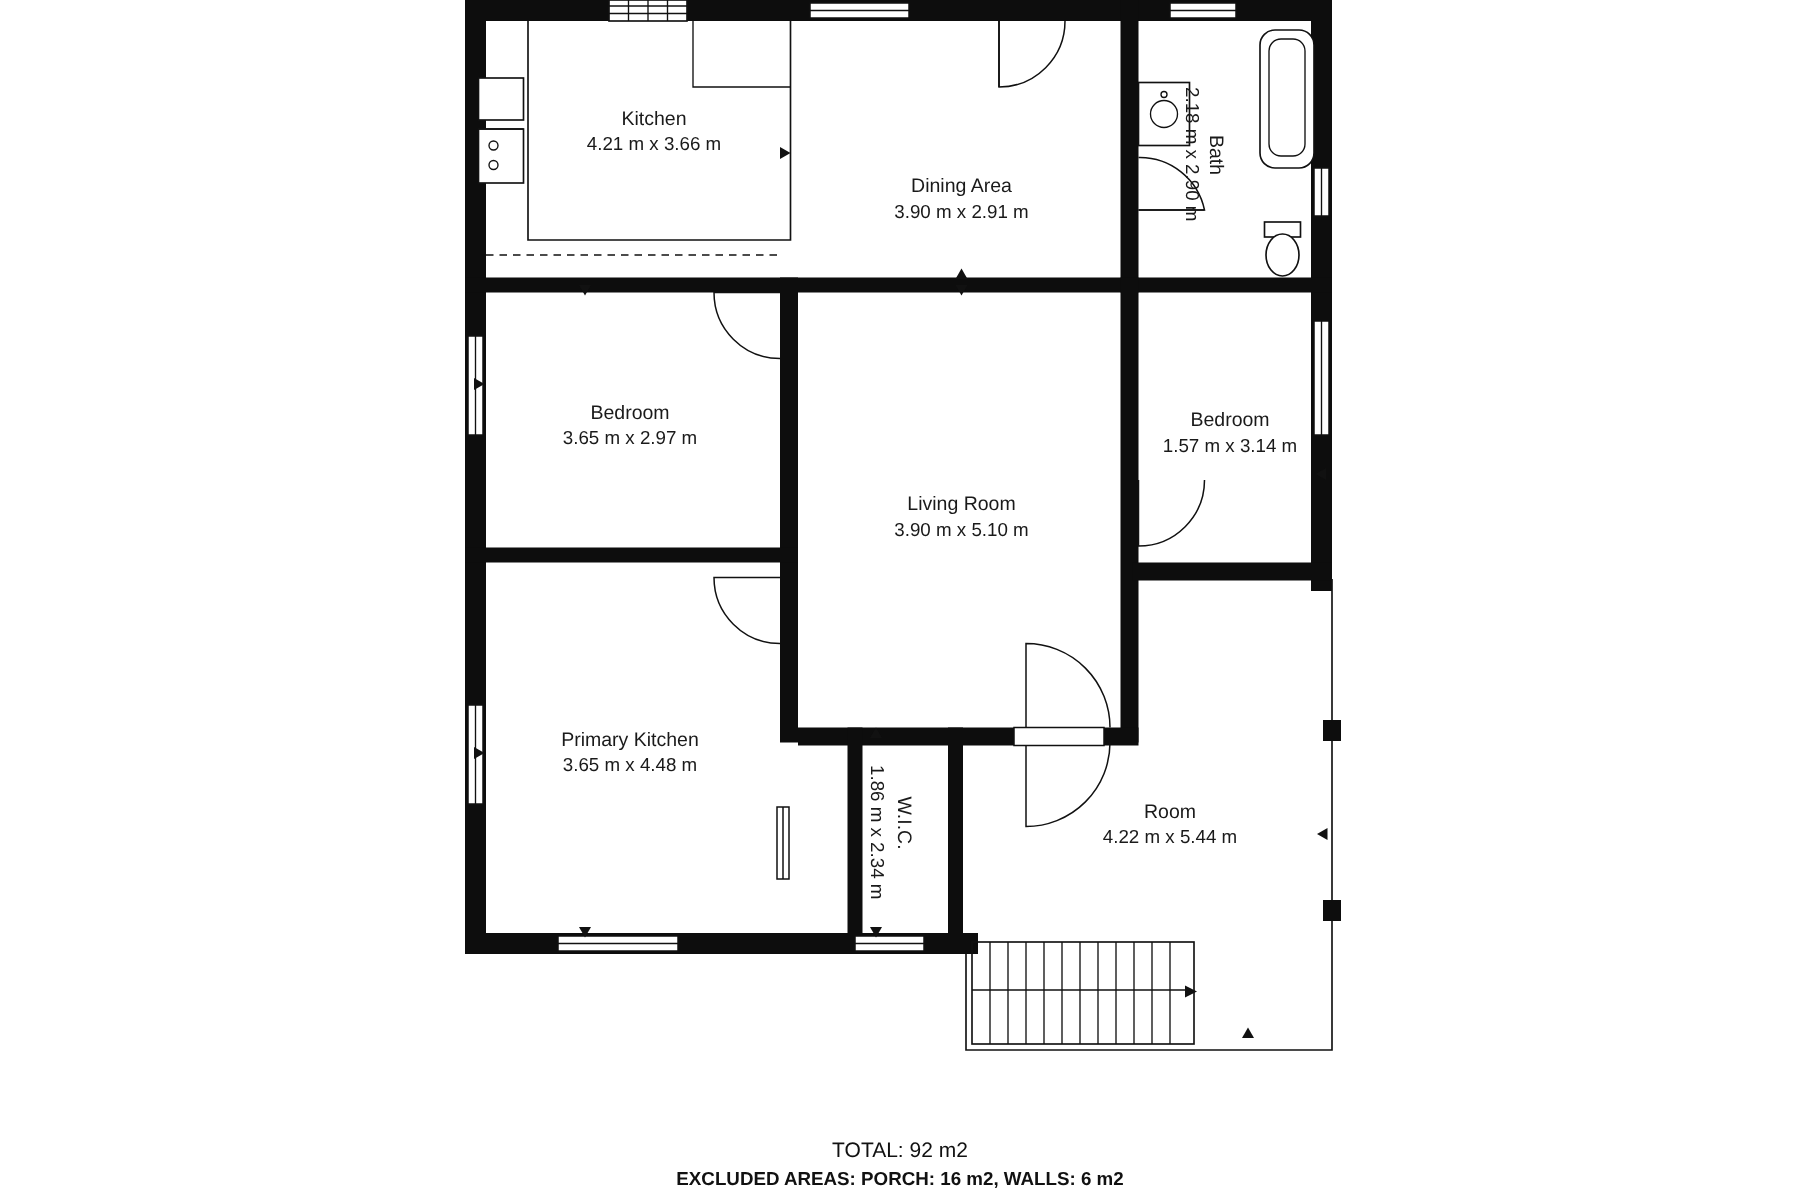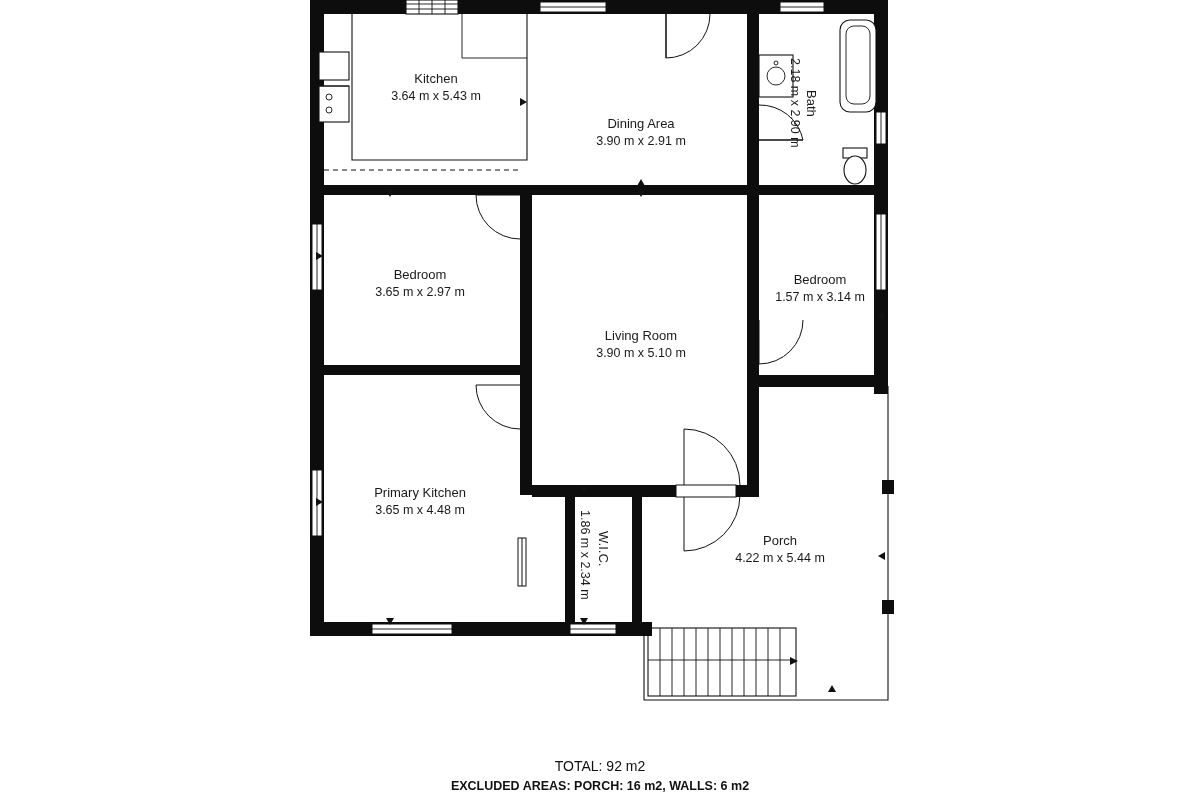--- a/index.html
+++ b/index.html
@@ -240,21 +240,21 @@
     <path class="arrow" d="M 580 618 l 4 7 l 4 -7 z"></path>
     <path class="arrow" d="M 580 492 l 4 -7 l 4 7 z"></path>
     <path class="arrow" d="M 885 552 l -7 4 l 7 4 z"></path>
     <path class="arrow" d="M 828 692 l 4 -7 l 4 7 z"></path>
     <path class="arrow" d="M 884 312 l -7 4 l 7 4 z"></path>
   </g>
 </svg>
 
 <div class="room-label" style="left:340px; top:70px; width:192px;">
   <span class="name">Kitchen</span>
-  <span class="dims">3.64 m x 5.43 m</span>
+  <span class="dims">4.21 m x 3.66 m</span>
 </div>
 
 <div class="room-label" style="left:545px; top:91px; width:192px;margin-top:24px;">
   <span class="name">Dining Area</span>
   <span class="dims">3.90 m x 2.91 m</span>
 </div>
 
 <div class="room-label vertical" style="left:800px; top:48px; height:110px;">
   <span class="name">Bath</span>
 </div>
@@ -283,20 +283,20 @@
 </div>
 
 <div class="room-label vertical" style="left:592px; top:508px; height:82px;">
   <span class="name">W.I.C.</span>
 </div>
 <div class="room-label vertical" style="left:574px; top:504px; height:102px;">
   <span class="dims">1.86 m x 2.34 m</span>
 </div>
 
 <div class="room-label" style="left:684px; top:532px; width:192px;">
-  <span class="name">Porch</span>
+  <span class="name">Room</span>
   <span class="dims">4.22 m x 5.44 m</span>
 </div>
 
 <div class="summary" style="top:756px;">
   <div class="total">TOTAL: 92 m2</div>
   <div class="excluded">EXCLUDED AREAS: PORCH: 16 m2, WALLS: 6 m2</div>
 </div>
 
 </body></html>

